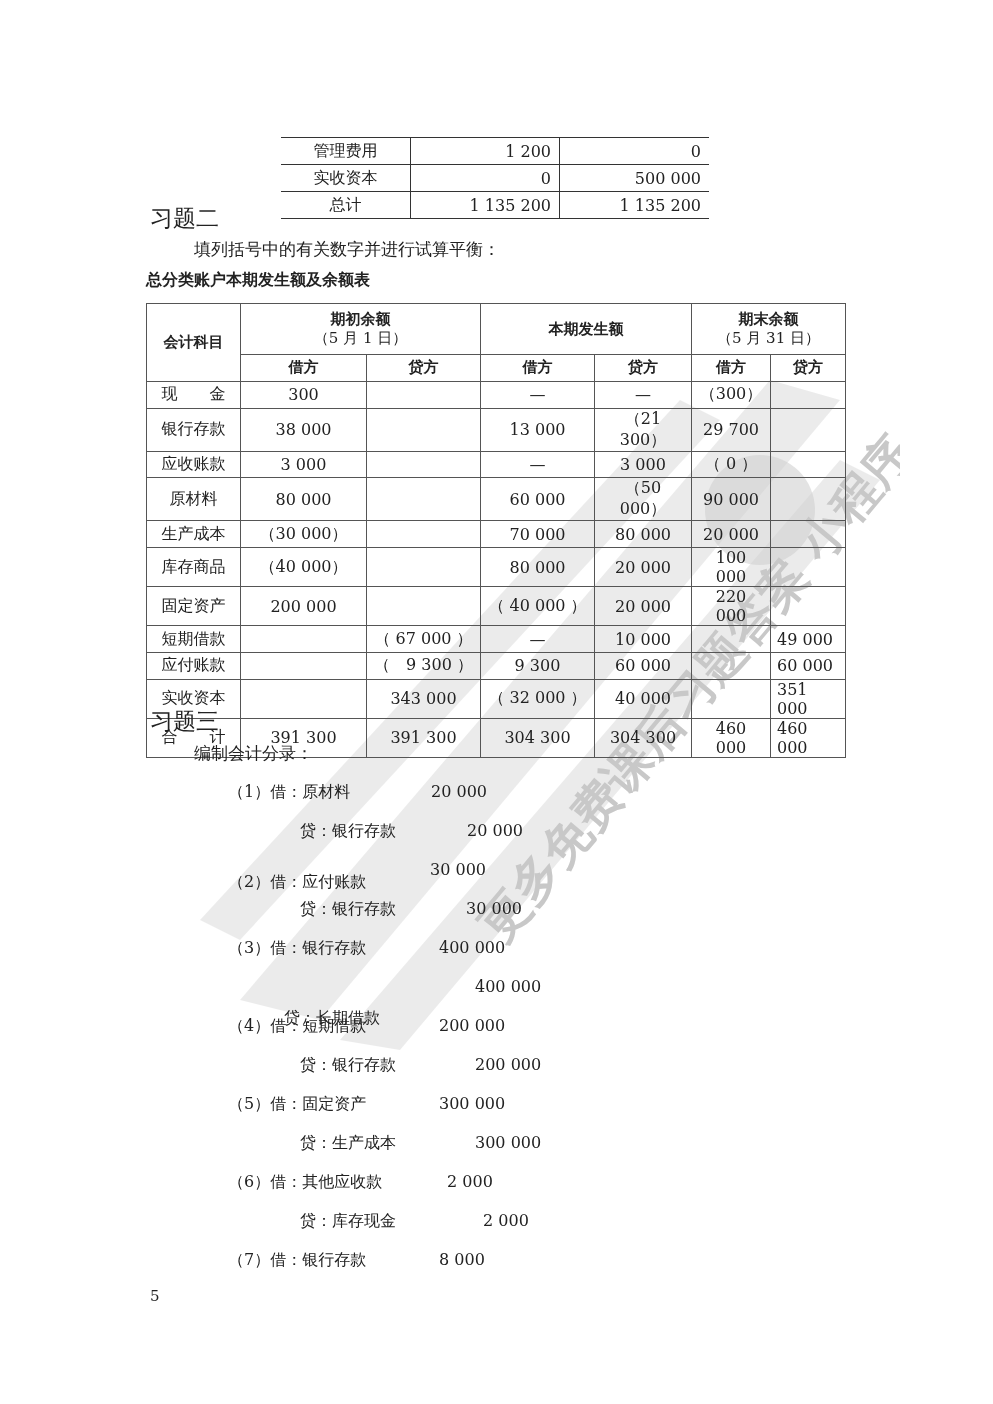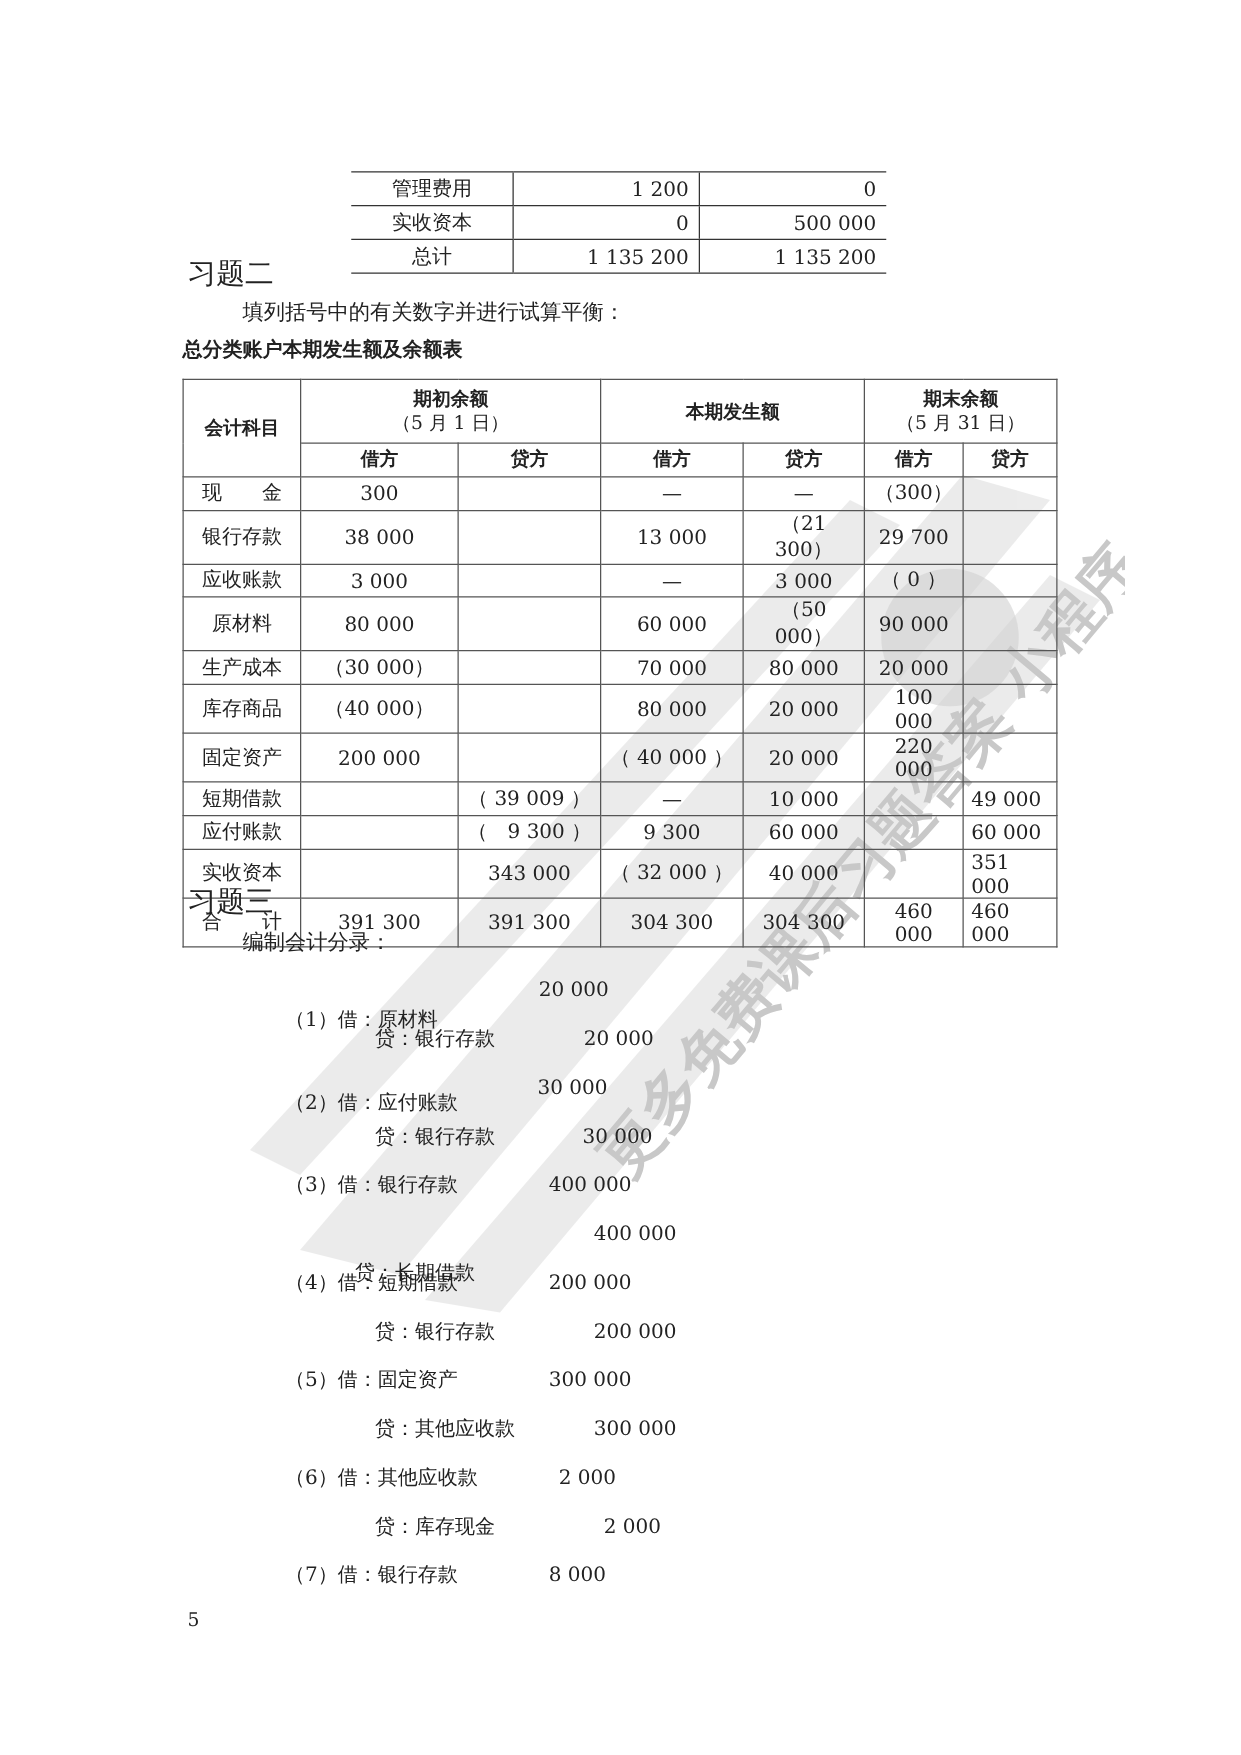--- a/index.html
+++ b/index.html
@@ -179,21 +179,21 @@
         <td class="c">200 000</td>
         <td class="c"></td>
         <td class="c">（ 40 000 ）</td>
         <td class="c">20 000</td>
         <td class="c">220 000</td>
         <td class="r"></td>
       </tr>
       <tr>
         <td class="subj">短期借款</td>
         <td class="c"></td>
-        <td class="c">（ 39 009 ）</td>
+        <td class="c">（ 67 000 ）</td>
         <td class="c">—</td>
         <td class="c">10 000</td>
         <td class="c"></td>
         <td class="r">49 000</td>
       </tr>
       <tr>
         <td class="subj">应付账款</td>
         <td class="c"></td>
         <td class="c">（　9 300 ）</td>
         <td class="c">9 300</td>
@@ -219,39 +219,39 @@
         <td class="c">460 000</td>
         <td class="r">460 000</td>
       </tr>
     </tbody>
 </table>
 
 <div class="abs heading" style="left:150px; top:706px;">习题三</div>
 <div class="abs para" style="left:194px; top:742px;">编制会计分录：</div>
 
 <div id="entries">
-    <div class="entry" style="left: 228px; top: 782px; margin-top: 24px;">（1）借：原材料</div>
+    <div class="entry" style="left: 228px; top: 782px;">（1）借：原材料</div>
     <div class="entry" style="left: 431px; top: 782px;">20 000</div>
     <div class="entry" style="left: 300px; top: 821px;">贷：银行存款</div>
     <div class="entry" style="left: 467px; top: 821px;">20 000</div>
     <div class="entry" style="left: 228px; top: 872px;">（2）借：应付账款</div>
     <div class="entry" style="left: 430px; top: 860px;">30 000</div>
     <div class="entry" style="left: 300px; top: 899px;">贷：银行存款</div>
     <div class="entry" style="left: 466px; top: 899px;">30 000</div>
     <div class="entry" style="left: 228px; top: 938px;">（3）借：银行存款</div>
     <div class="entry" style="left: 439px; top: 938px;">400 000</div>
     <div class="entry" style="left: 284px; top: 977px; margin-top: 31px;">贷：长期借款</div>
     <div class="entry" style="left: 475px; top: 977px;">400 000</div>
     <div class="entry" style="left: 228px; top: 1016px;">（4）借：短期借款</div>
     <div class="entry" style="left: 439px; top: 1016px;">200 000</div>
     <div class="entry" style="left: 300px; top: 1055px;">贷：银行存款</div>
     <div class="entry" style="left: 475px; top: 1055px;">200 000</div>
     <div class="entry" style="left: 228px; top: 1094px;">（5）借：固定资产</div>
     <div class="entry" style="left: 439px; top: 1094px;">300 000</div>
-    <div class="entry" style="left: 300px; top: 1133px;">贷：其他应收款</div>
+    <div class="entry" style="left: 300px; top: 1133px;">贷：生产成本</div>
     <div class="entry" style="left: 475px; top: 1133px;">300 000</div>
     <div class="entry" style="left: 228px; top: 1172px;">（6）借：其他应收款</div>
     <div class="entry" style="left: 447px; top: 1172px;">2 000</div>
     <div class="entry" style="left: 300px; top: 1211px;">贷：库存现金</div>
     <div class="entry" style="left: 483px; top: 1211px;">2 000</div>
     <div class="entry" style="left: 228px; top: 1250px;">（7）借：银行存款</div>
     <div class="entry" style="left: 439px; top: 1250px;">8 000</div>
   </div>
 
 <div class="pageno">5</div>

